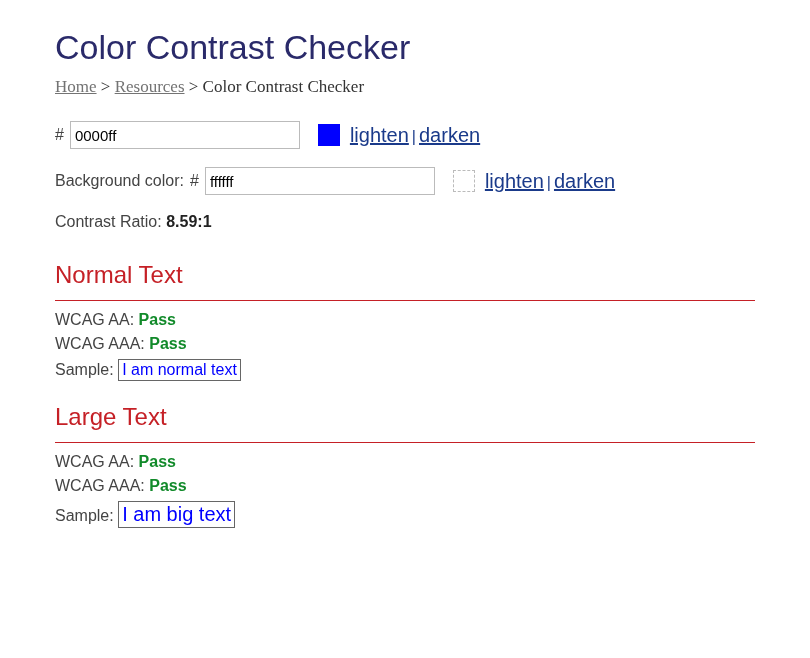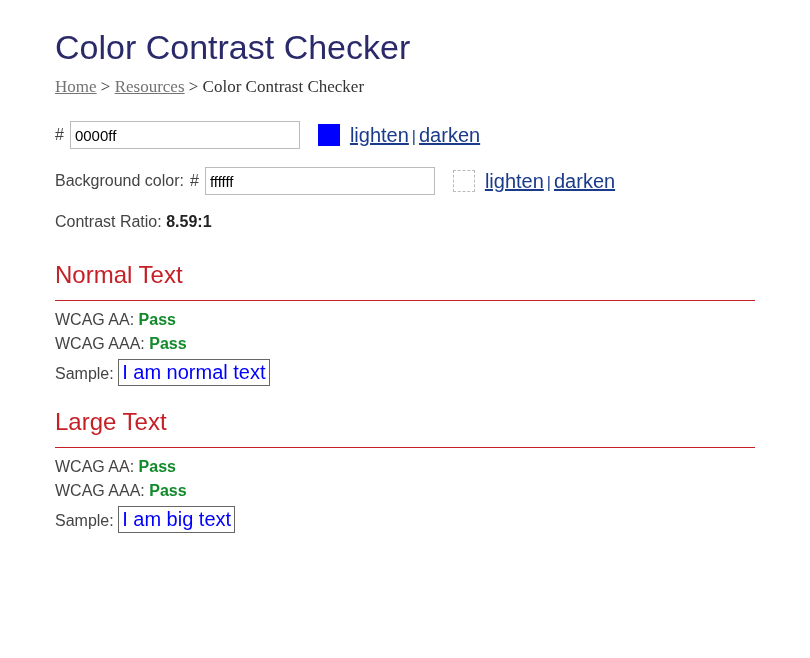--- a/index.html
+++ b/index.html
@@ -90,21 +90,21 @@
       color: #118a2a;
       font-weight: bold;
     }
     .sample-box {
       border: 1px solid #666;
       padding: 1px 3px;
       display: inline-block;
       background: #ffffff;
       color: #0000ff;
     }
-    .sample-small { font-size: 20px; }
+    .sample-small { font-size: 16px; }
     .sample-large { font-size: 20px; font-weight: normal; }
   </style>
 </head>
 <body>
 
 <h1>Color Contrast Checker</h1>
 
 <div class="breadcrumb">
   <a href="#">Home</a>
   <span>&gt;</span>

